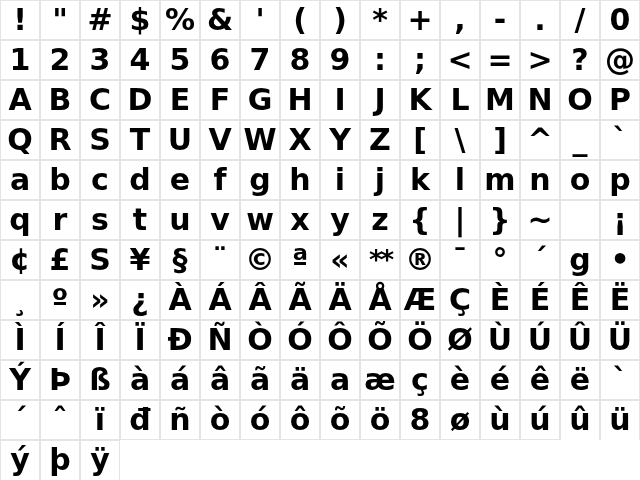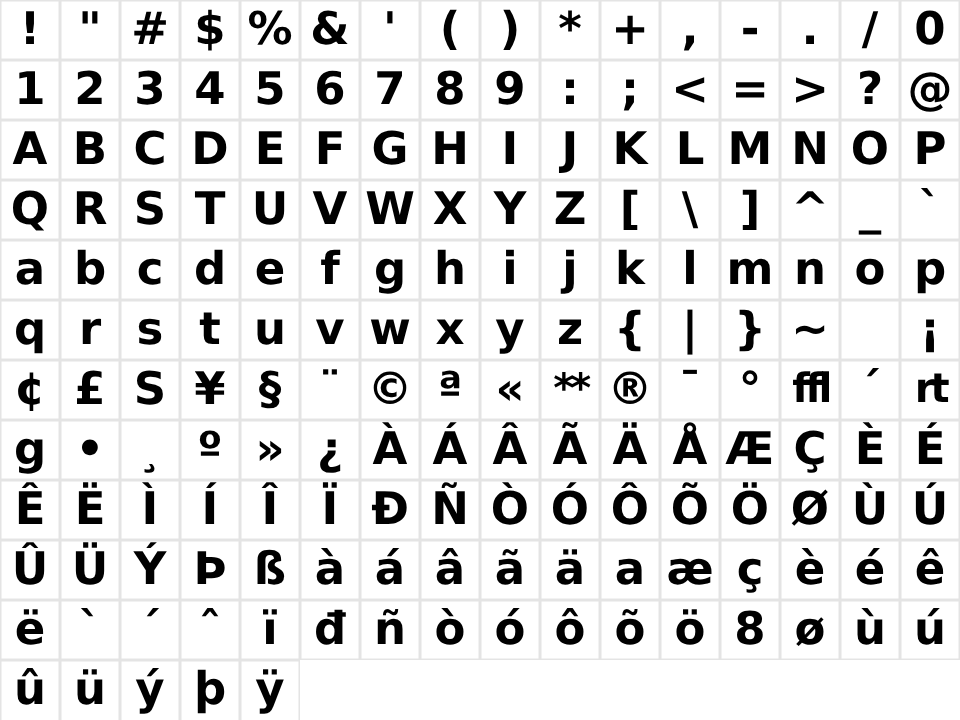--- a/index.html
+++ b/index.html
@@ -148,23 +148,21 @@
     <div class="cell">¥</div>
     <div class="cell">§</div>
     <div class="cell">¨</div>
     <div class="cell">©</div>
     <div class="cell">ª</div>
     <div class="cell">«</div>
     <div class="cell multi">**</div>
     <div class="cell">®</div>
     <div class="cell">¯</div>
     <div class="cell">°</div>
-    <div class="cell multi">ffl</div>
     <div class="cell">´</div>
-    <div class="cell multi">rt</div>
     <div class="cell">g</div>
     <div class="cell">•</div>
     <div class="cell">¸</div>
     <div class="cell">º</div>
     <div class="cell">»</div>
     <div class="cell">¿</div>
     <div class="cell">À</div>
     <div class="cell">Á</div>
     <div class="cell">Â</div>
     <div class="cell">Ã</div>

